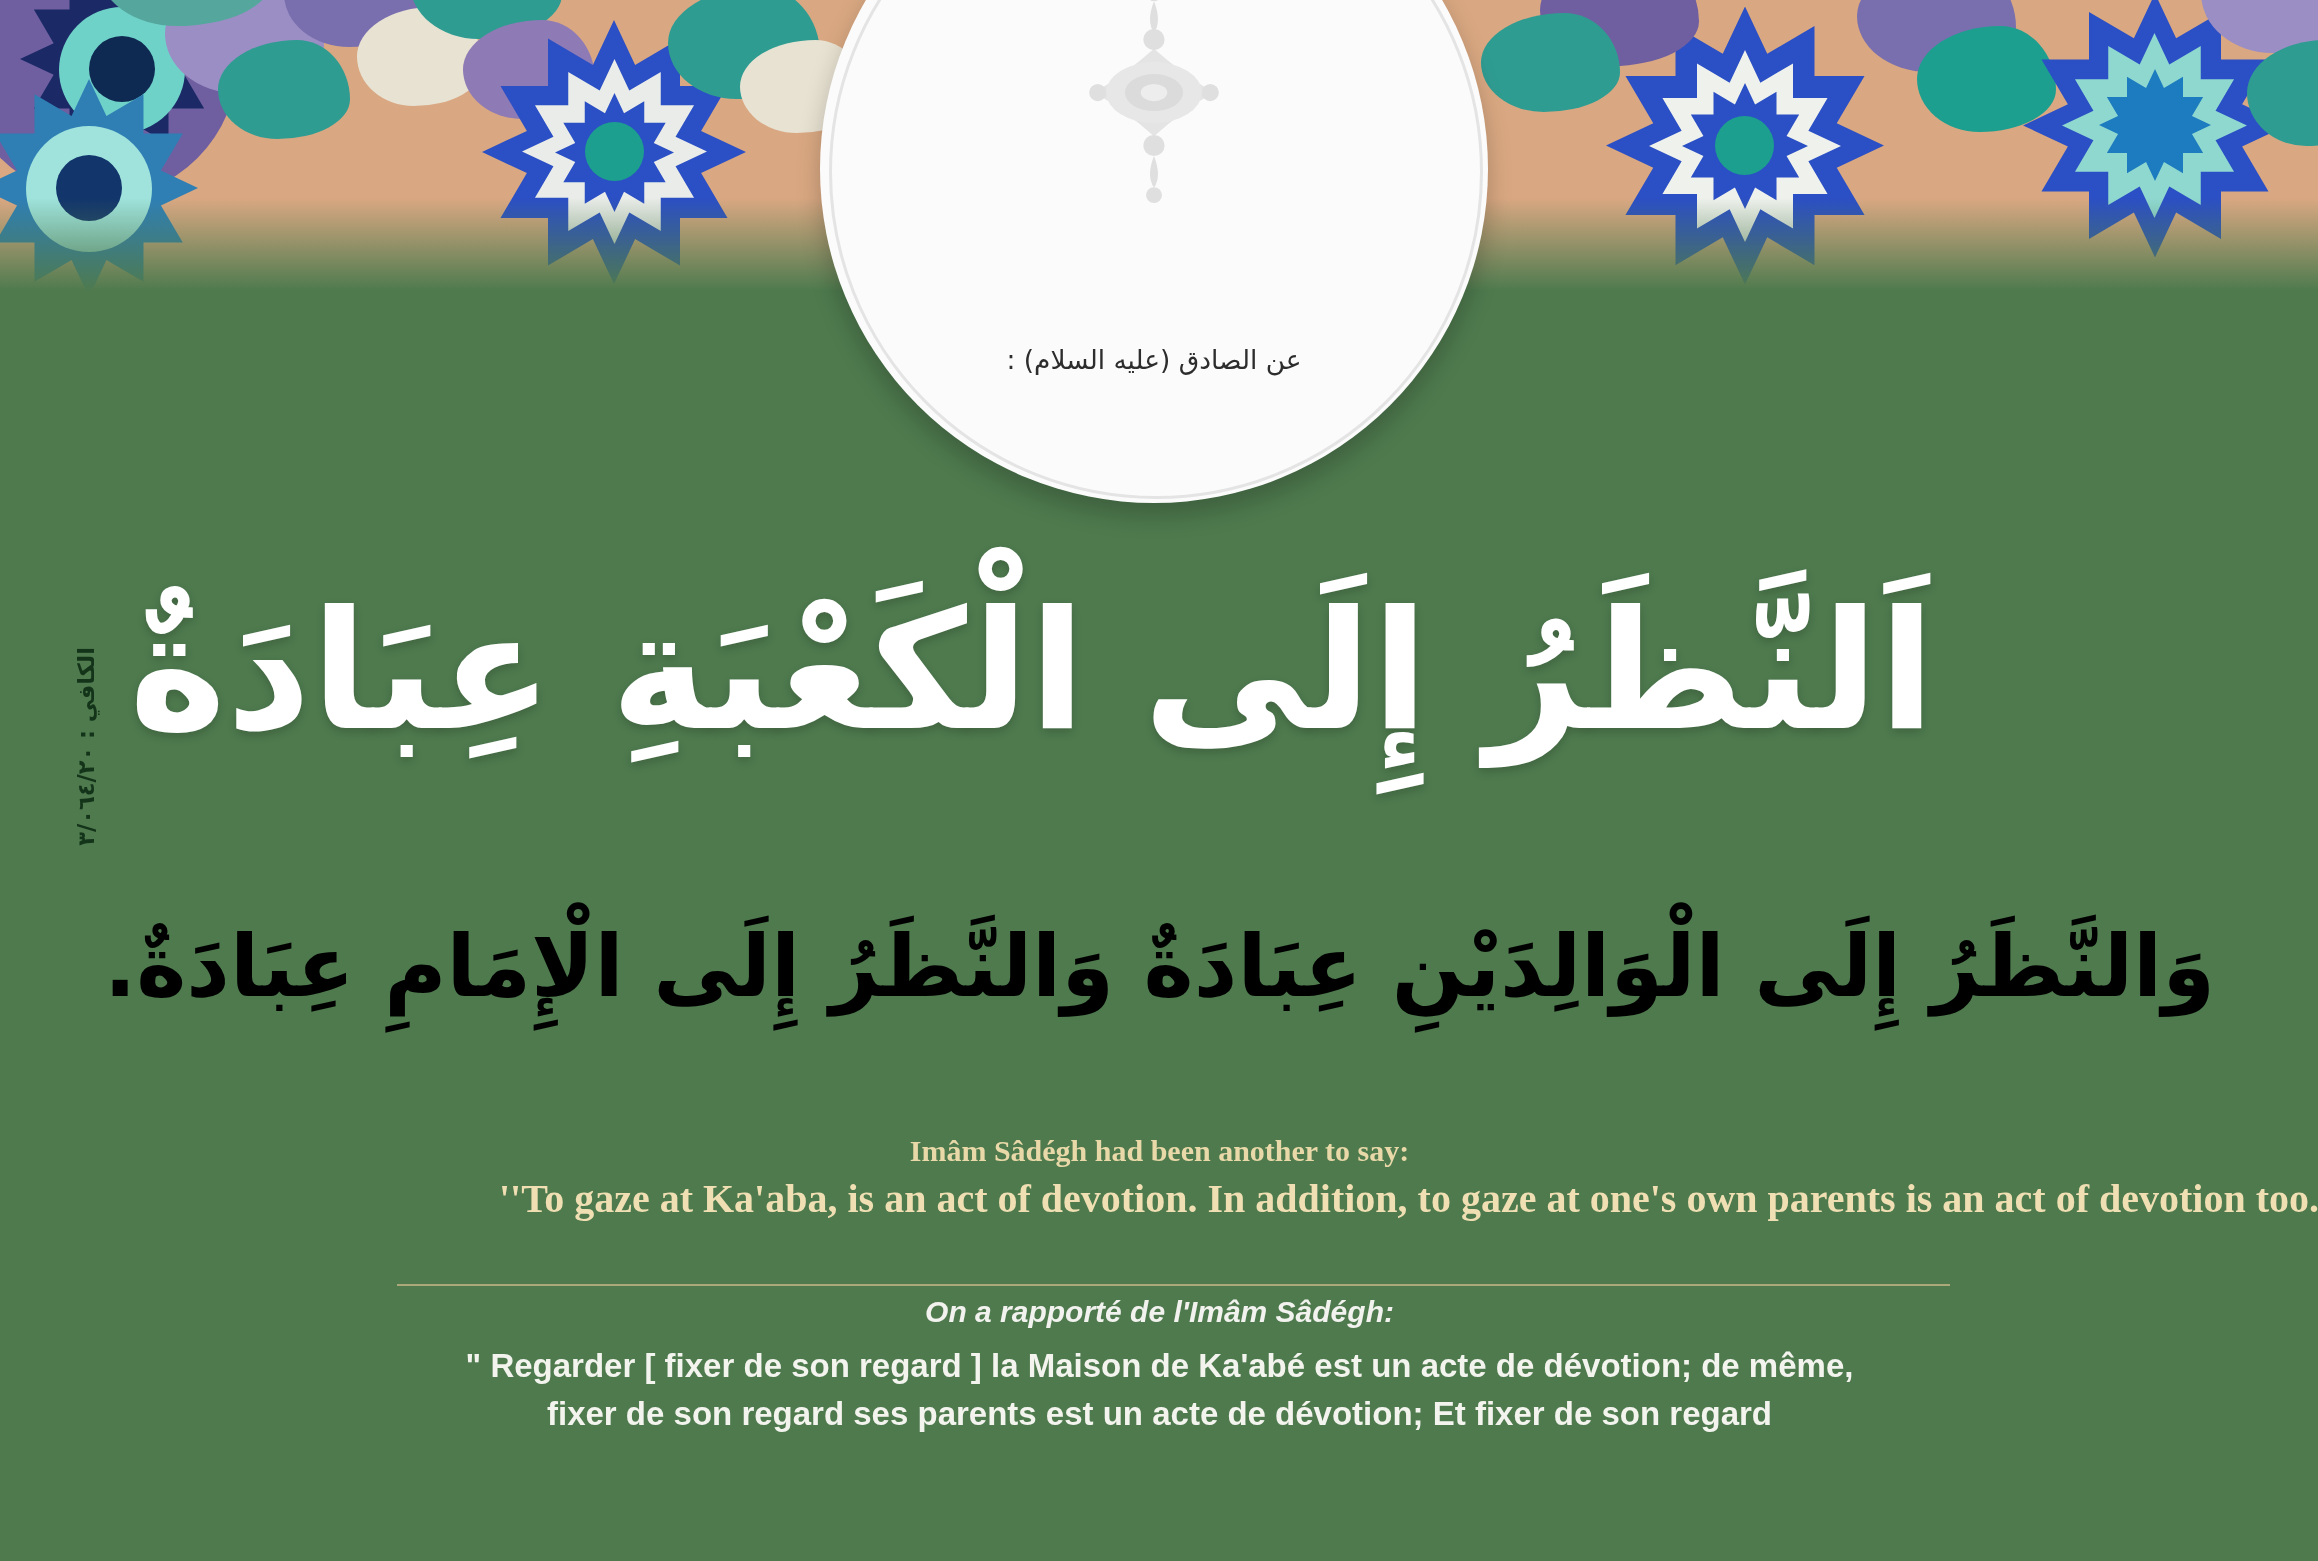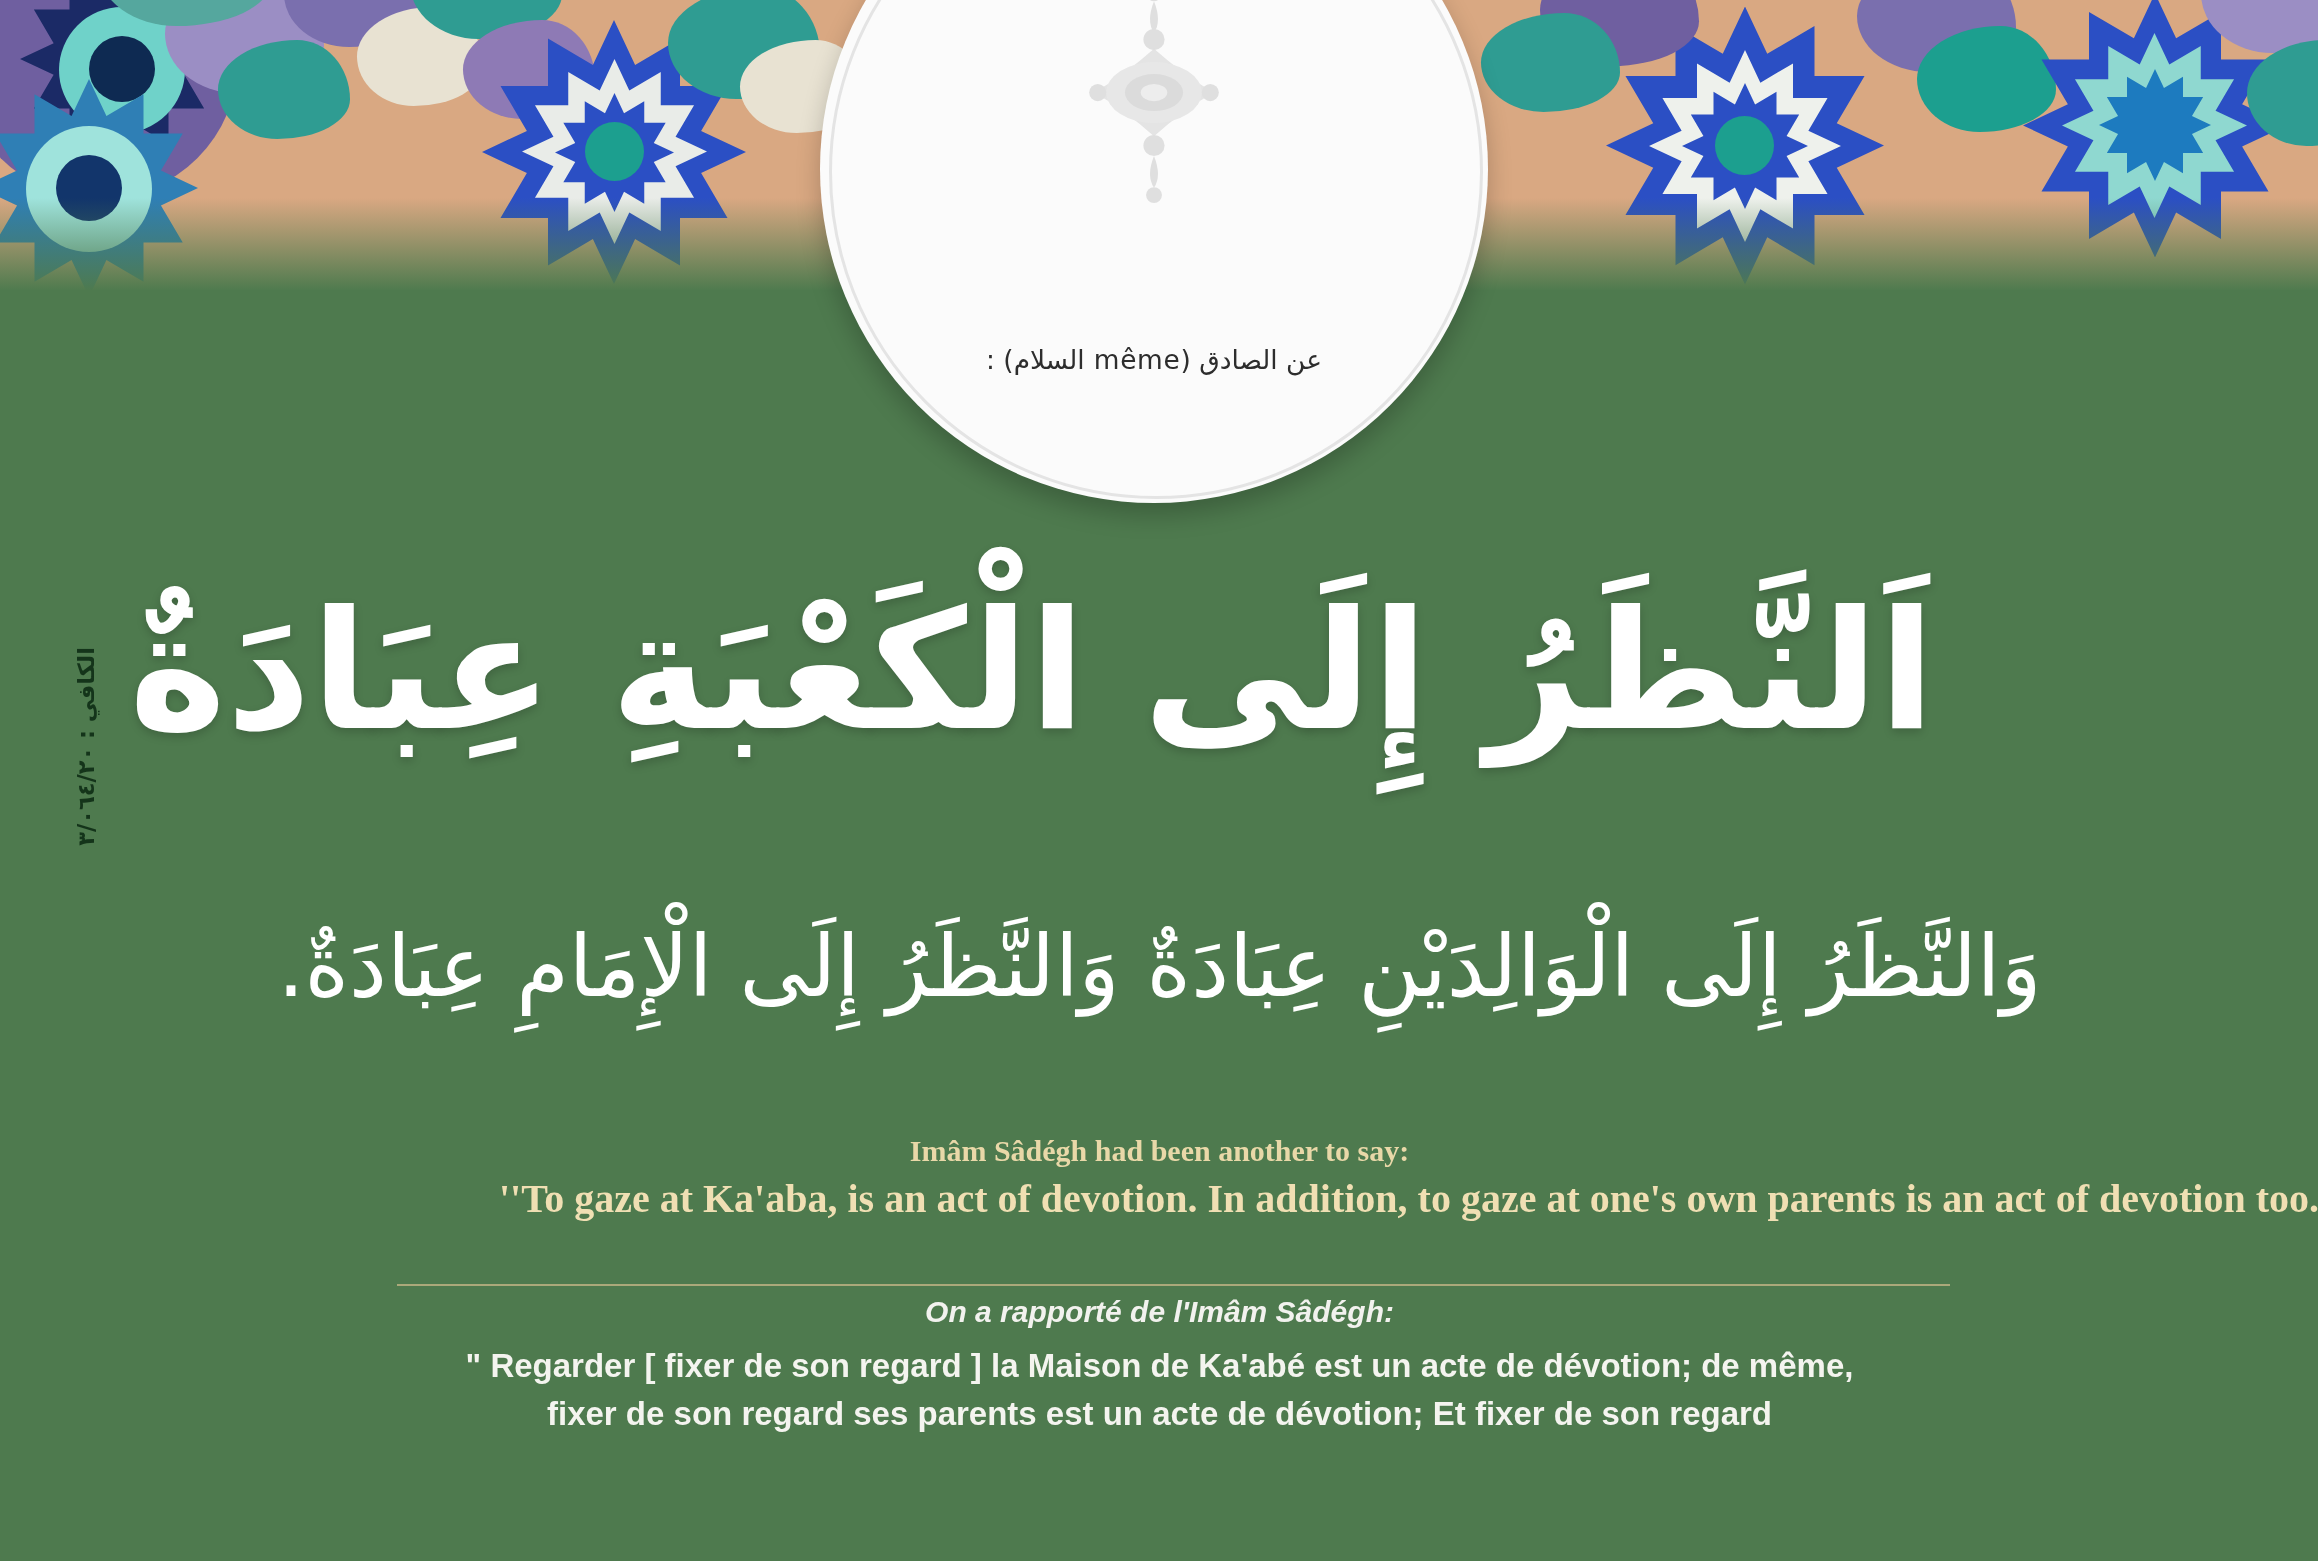--- a/index.html
+++ b/index.html
@@ -113,24 +113,24 @@
     text-shadow: 0 4px 9.3px rgba(0,0,0,0.18);
     white-space: nowrap;
   }
   .calligraphy-sub {
     position: absolute;
     top: 912px;
     left: 0;
     width: 2319px;
     text-align: center;
     direction: rtl;
-    color: #ffffff;
+    color: #000000;
     font-family: "DejaVu Sans", sans-serif;
     font-size: 85px;
-    font-weight: normal;
+    font-weight: bold;
     line-height: 1.3;
     white-space: nowrap;
   }
 
   
   .side-ref {
     position: absolute;
     left: 73px;
     top: 925px;
     width: 278px;
@@ -272,21 +272,21 @@
         <ellipse cx="145" cy="170" rx="20" ry="13" fill="#e3e3e3"></ellipse>
         <circle cx="60" cy="170" r="13"></circle>
         <circle cx="230" cy="170" r="13"></circle>
         <circle cx="145" cy="250" r="16"></circle>
         <path d="M145 266 q12 30 0 48 q-12 -18 0 -48 z"></path>
         <circle cx="145" cy="325" r="12"></circle>
       </g>
     </svg>
   </div>
 
-  <div class="med-text">عن الصادق (même السلام) :</div>
+  <div class="med-text">عن الصادق (عليه السلام) :</div>
 
   <div class="calligraphy-main">اَلنَّظَرُ إِلَى الْكَعْبَةِ عِبَادَةٌ</div>
   <div class="calligraphy-sub">وَالنَّظَرُ إِلَى الْوَالِدَيْنِ عِبَادَةٌ وَالنَّظَرُ إِلَى الْإِمَامِ عِبَادَةٌ.</div>
 
   <div class="side-ref">الكافي : ٣/٠٦٤/٢٠</div>
 
   <div class="en-intro">Imâm Sâdégh had been another to say:</div>
   <div class="en-quote">
     <div>''To gaze at Ka'aba, is an act of devotion. In addition, to gaze at one's own parents is an act of devotion too.</div>
   </div>

